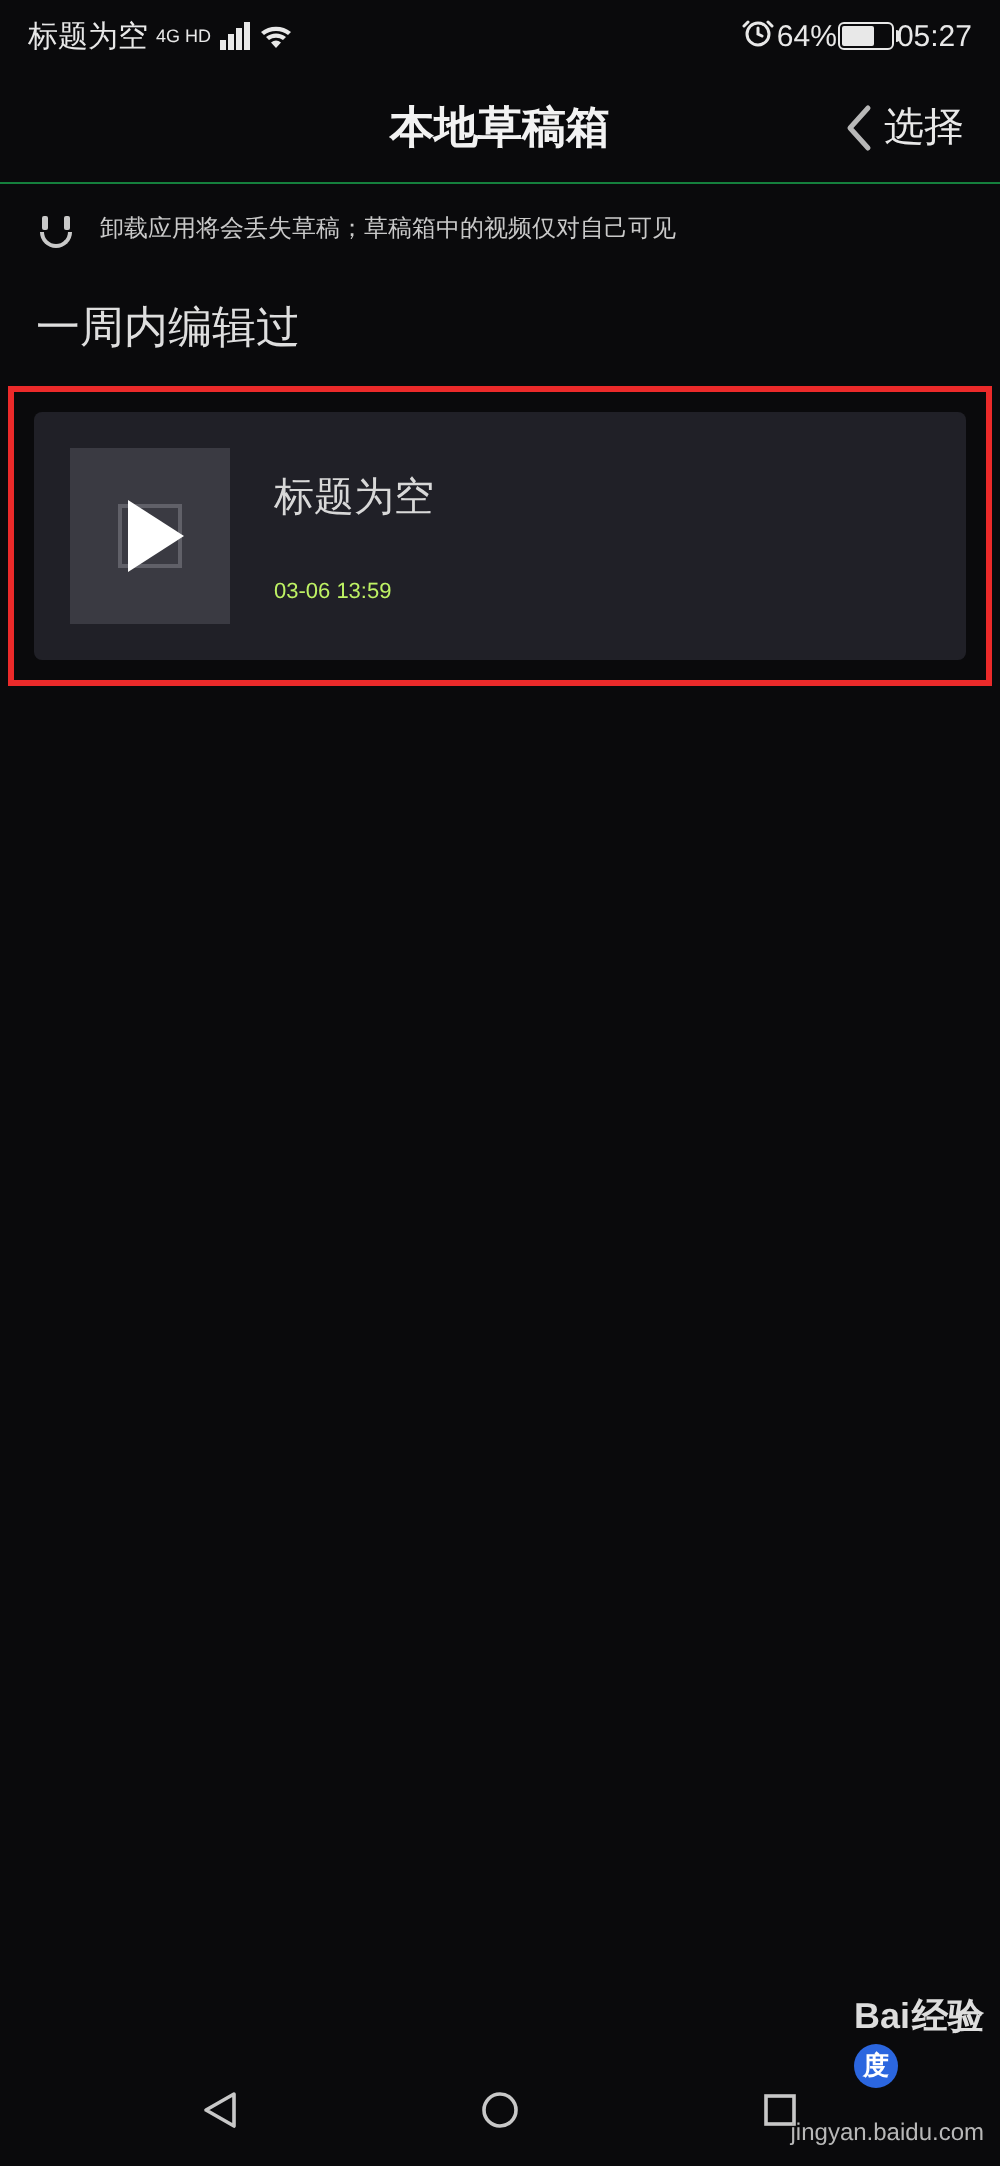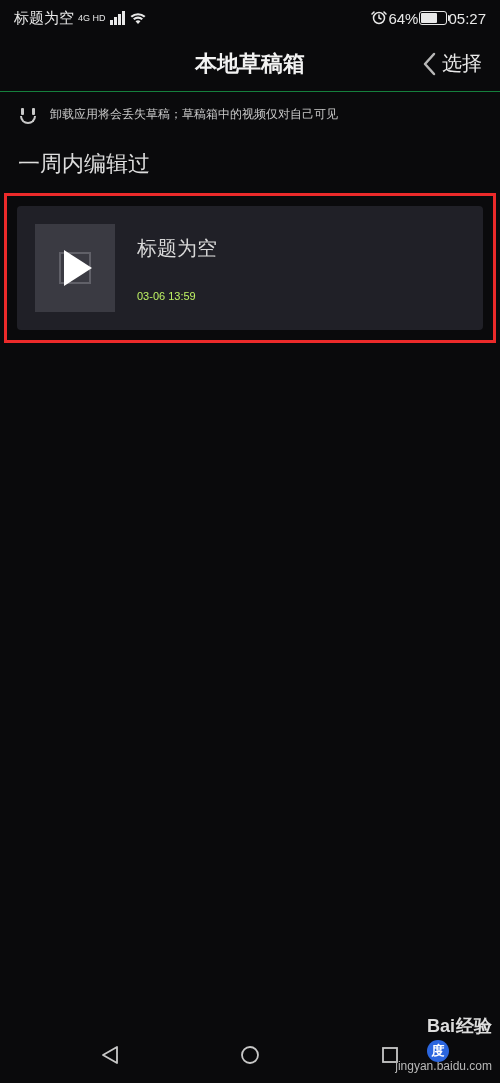--- a/index.html
+++ b/index.html
@@ -243,21 +243,21 @@
       justify-content: center;
       font-size: 13px;
       color: #fff;
       margin: 0 1px;
       position: relative;
       top: 3px;
     }
     .wm-sub {
       font-size: 12px;
       color: #b8b8b8;
-      margin-top: 0;
+      margin-top: 18px;
     }
   </style>
 </head>
 <body>
 
 <div class="status-bar">
   <div class="status-left">
     <span class="carrier-text">标题为空</span>
     <span class="hd-badge">4G HD</span>
     <span class="signal-bars">

